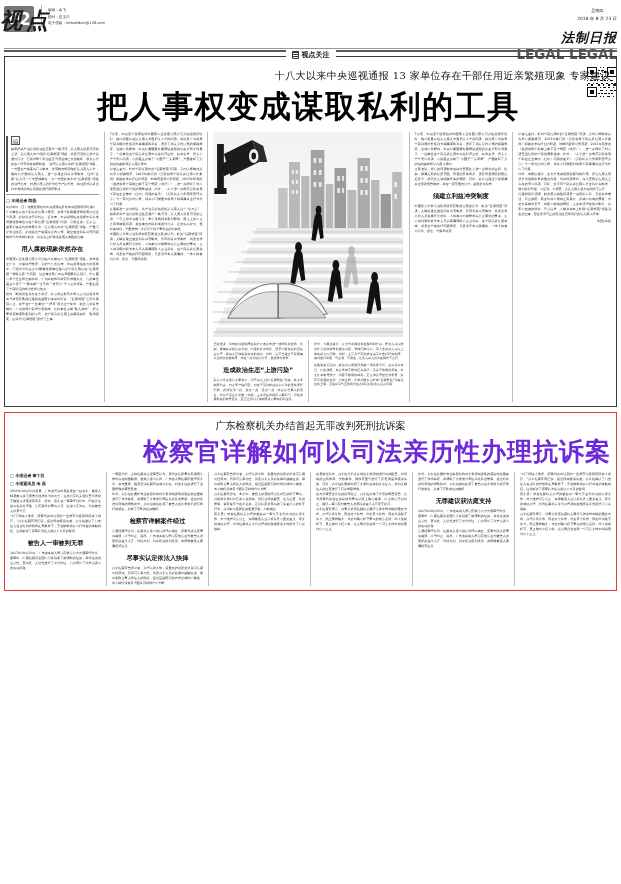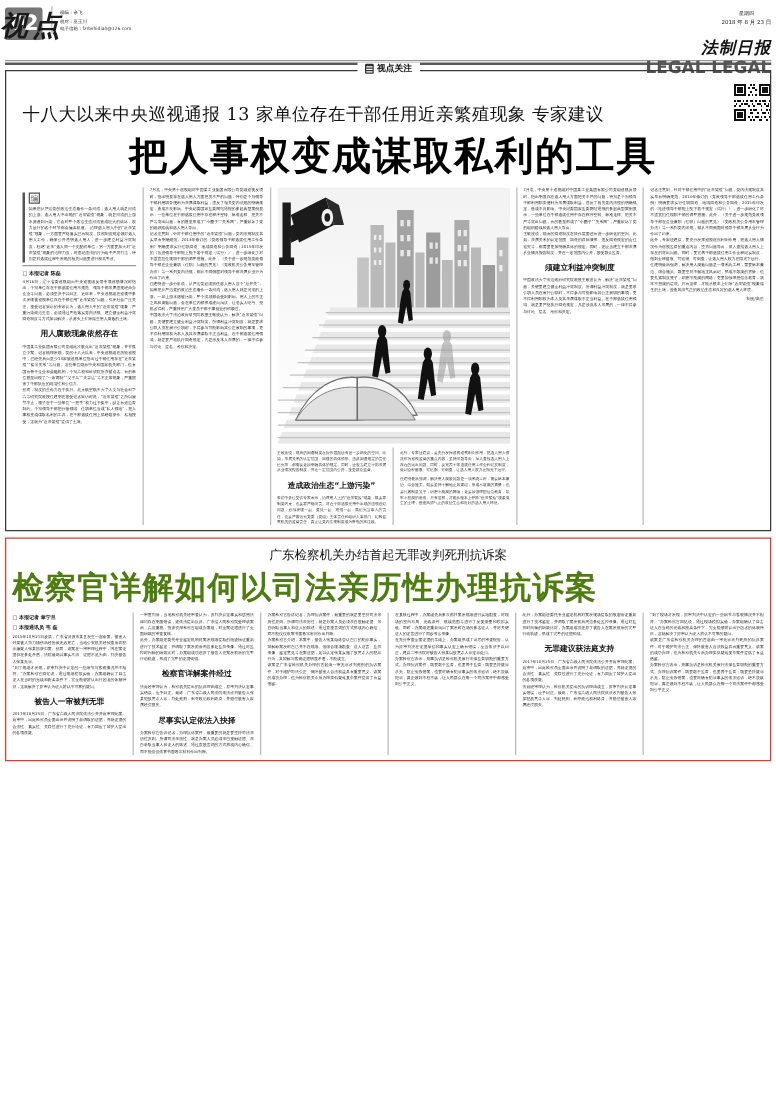--- a/index.html
+++ b/index.html
@@ -44,30 +44,30 @@
   }
   .mh-brand-en {
     font-family:"DejaVu Sans",sans-serif; font-weight:bold; font-size:13.5px;
     letter-spacing:0px; color:#555; margin-top:-1px;
   }
   .qr { width:30px; height:30px; flex:none; }
   .mh-rule { border-top:1px solid #999; margin:3px 4px 0 4px; }
   .mh-rule2 { border-top:2px solid #5a5a5a; margin:1px 4px 0 4px; }
 
   
-  .top-article { margin:4px 4px 0 4px; border:1px solid #3a3a3a; position:relative; padding:0 5px 4px 13px; }
+  .top-article { margin:4px 4px 0 4px; border:1px solid #3a3a3a; position:relative; padding:0 5px 4px 1px; }
   .kicker-tab {
     position:absolute; top:-7px; left:50%; transform:translateX(-50%);
     background:#fff; padding:0 6px; display:flex; align-items:center; gap:3px;
     font-size:7px; font-weight:bold; white-space:nowrap;
   }
   .kicker-ico { width:7px; height:8px; background:#333; border-radius:1px; position:relative; }
   .kicker-ico:after{ content:""; position:absolute; left:1px; top:1.5px; width:5px; height:1px;
     background:#fff; box-shadow:0 2px 0 #fff,0 4px 0 #fff; }
-  .shoulder { text-align:left; font-size:14px; margin-top:26px; letter-spacing:.4px; color:#111;
+  .shoulder { text-align:right; font-size:10px; margin-top:12px; letter-spacing:.4px; color:#111;
     font-family:"DejaVu Serif","Liberation Serif",serif; }
   .main-head {
     text-align:center; font-size:31px; font-weight:bold; letter-spacing:1.5px;
     margin:3px 0 4px 0; color:#000;
     font-family:"DejaVu Sans","Liberation Sans",sans-serif;
   }
 
   
   .cols { display:flex; gap:5px; }
   .col { flex:1; min-width:0; }
@@ -93,22 +93,22 @@
   .illus-cap { font-size:3px; line-height:1.6; text-align:justify; color:#333; margin-top:2px; word-break:break-all; }
 
   
   .bottom-article {
     margin:5px 4px 4px 4px; border:1.5px solid #e23b2e; padding:4px 5px 4px 5px;
     position:relative;
   }
   .b-shoulder { text-align:center; font-size:10px; margin-top:2px; color:#111;
     font-family:"DejaVu Serif","Liberation Serif",serif; }
   .b-head {
-    text-align:left; font-size:25px; font-weight:bold; letter-spacing:1px;
-    margin:2px 0 4px 0; color:#4d7c0f;
+    text-align:right; font-size:25px; font-weight:bold; letter-spacing:1px;
+    margin:2px 0 4px 0; color:#6d28d9;
   }
   .b-byline { font-size:4px; line-height:1.9; font-weight:bold; margin-bottom:2px; }
 
   .sig { text-align:right; font-size:3.2px; color:#444; margin-top:2px; }
 </style>
 </head>
 <body>
 
 <div class="masthead">
   <div class="mh-inner">

